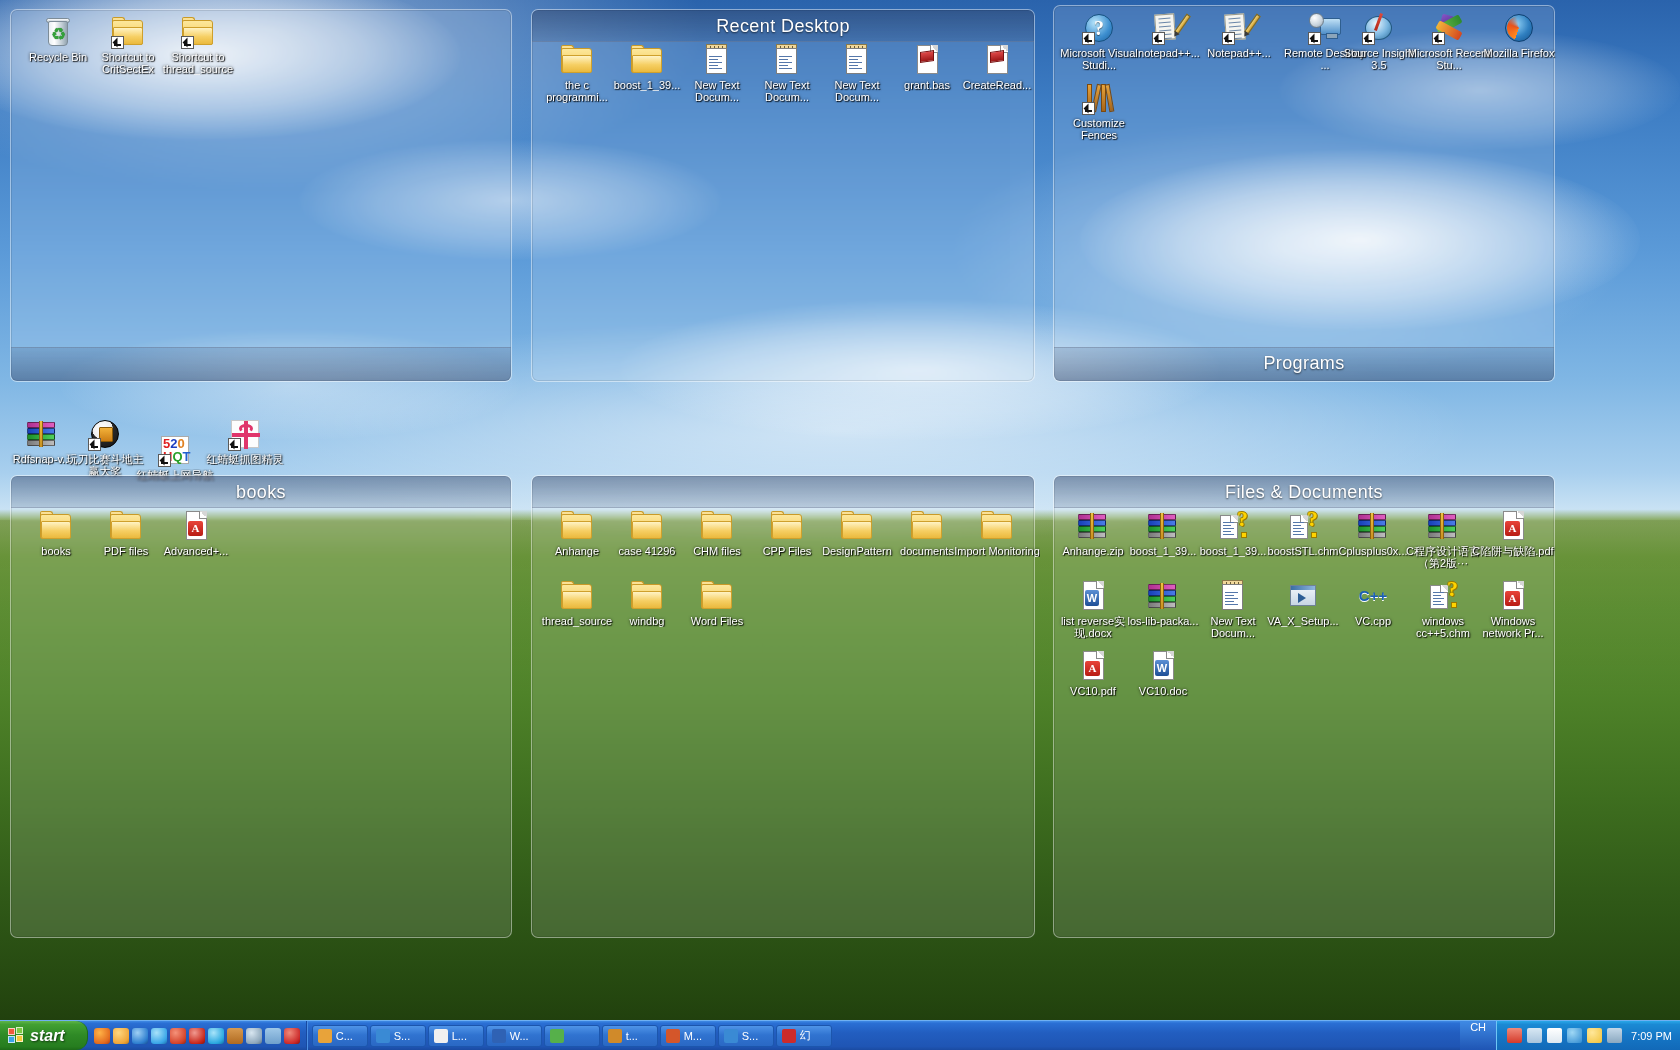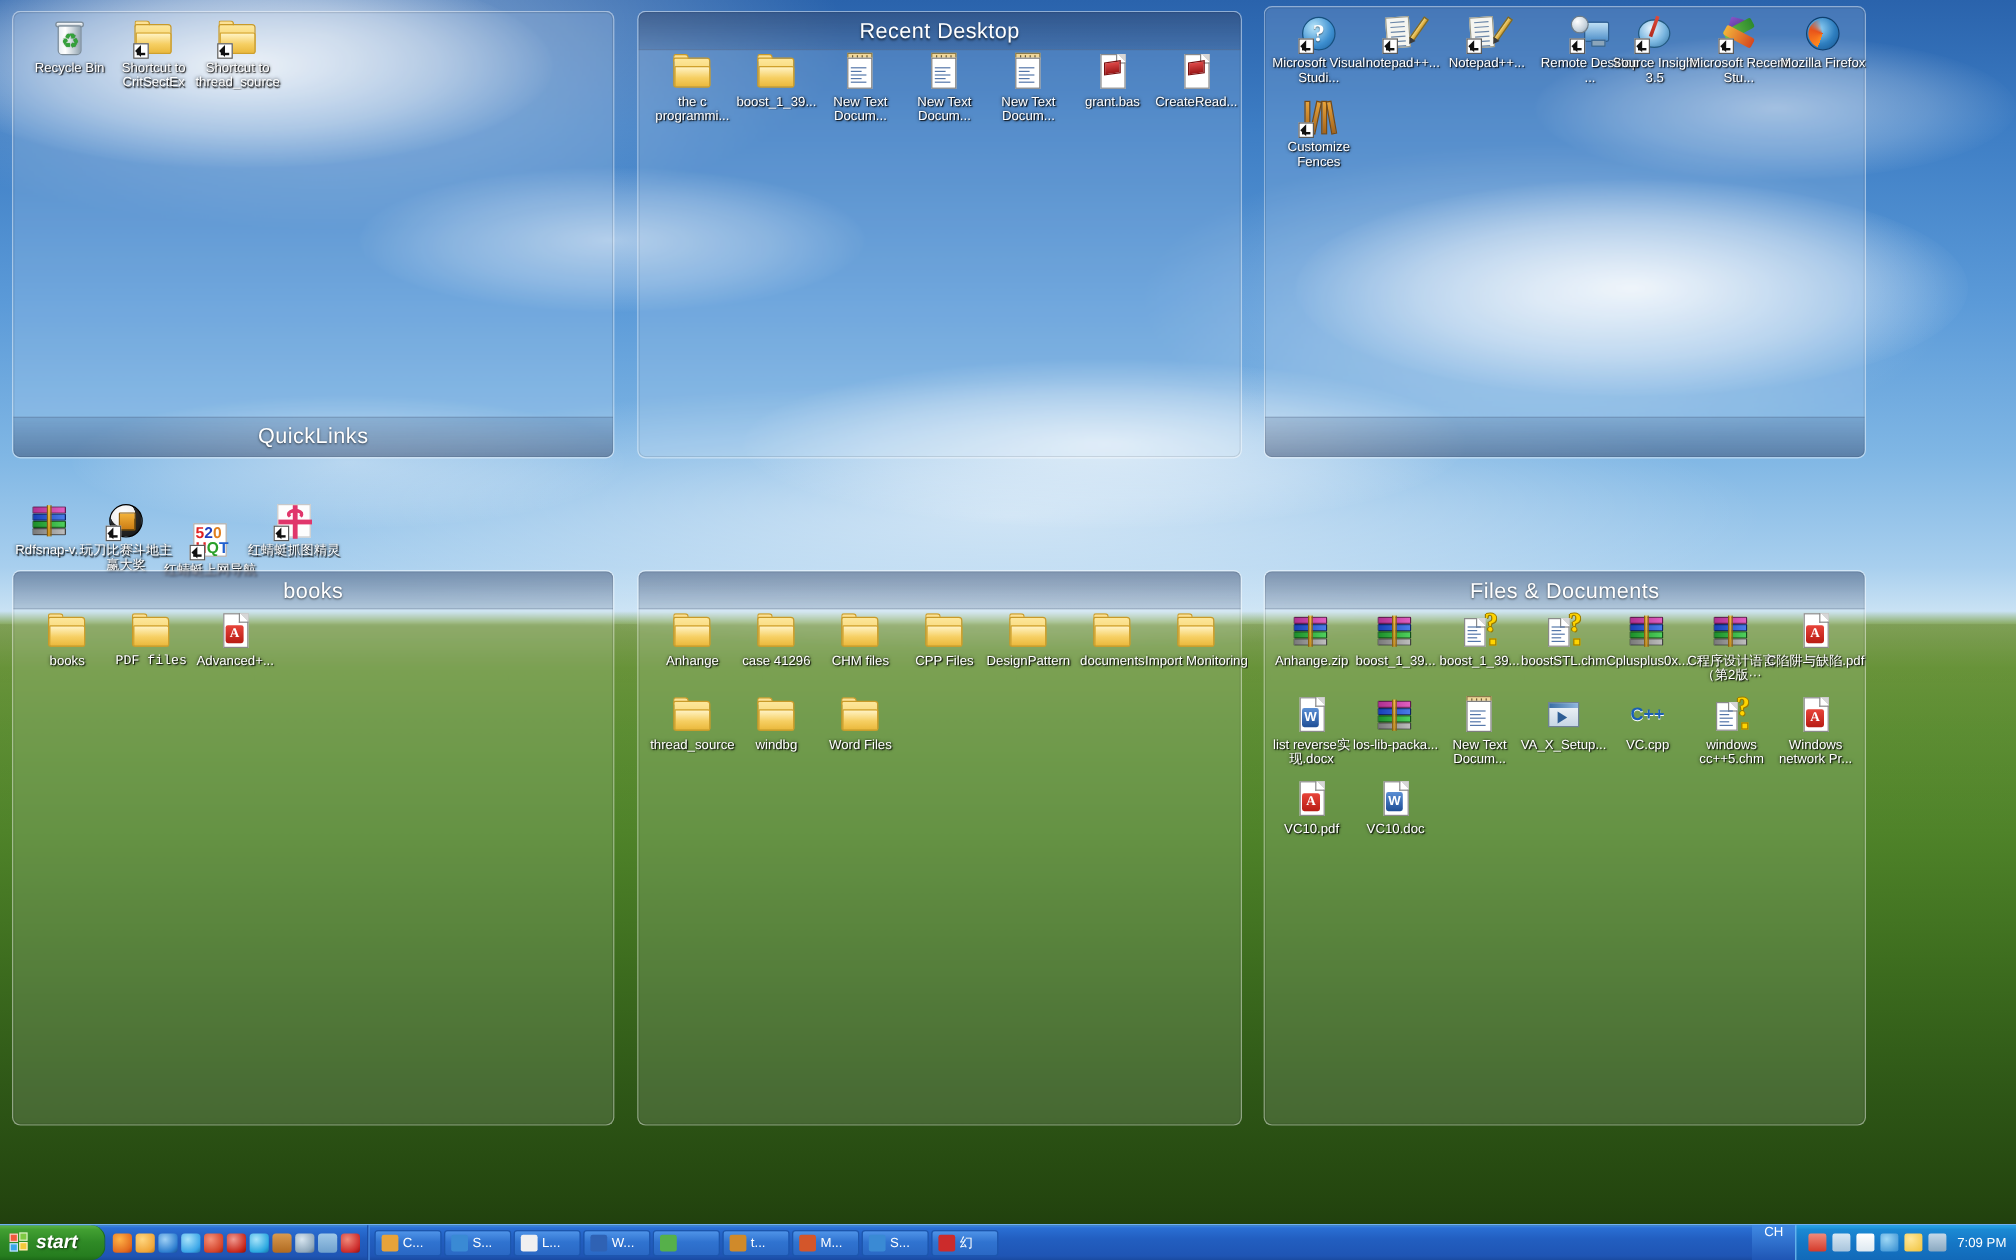--- a/index.html
+++ b/index.html
@@ -432,21 +432,20 @@
   <div class="cloud" style="left:-60px; top:-30px; width:520px; height:170px;"></div>
   <div class="cloud" style="left:300px; top:140px; width:420px; height:120px; opacity:.6;"></div>
   <div class="cloud" style="left:1080px; top:150px; width:560px; height:180px;"></div>
   <div class="cloud" style="left:620px; top:300px; width:600px; height:140px; opacity:.75;"></div>
   <div class="cloud" style="left:60px; top:330px; width:460px; height:110px; opacity:.5;"></div>
   <div class="cloud" style="left:1280px; top:30px; width:400px; height:120px; opacity:.55;"></div>
   <div class="grassband" style="top:520px; height:180px;"></div>
 
   <div class="fence" style="left:10px; top:9px; width:502px; height:373px;">
     <div class="fence-footer"></div>
-    <div class="fence-title bottom">QuickLinks</div>
     <div class="icon-grid">
 
       <div class="dicon" style="left:4px; top:6px;">
         <div class="glyph">
           <div class="ic-bin">
               <div class="lid"></div>
               <div class="can"></div>
               <div class="rec">♻</div>
             </div>
         </div>
@@ -587,20 +586,21 @@
             <div class="red"></div>
         </div>
         <div class="lbl">CreateRead...</div>
       </div>
 
     </div>
   </div>
 
   <div class="fence" style="left:1053px; top:5px; width:502px; height:377px;">
     <div class="fence-footer"></div>
+    <div class="fence-title bottom">Programs</div>
     <div class="icon-grid">
 
       <div class="dicon" style="left:2px; top:6px;">
         <div class="glyph ic-vs">
           <div class="circle"></div>
             <div class="qm">?</div>
           <div class="shortcut-arrow"></div>
         </div>
         <div class="lbl">Microsoft Visual Studi...</div>
       </div>
@@ -744,21 +744,21 @@
         <div class="glyph">
           <div class="ic-folder">
               <div class="tab"></div>
               <div class="back"></div>
               <div class="front"></div>
             </div>
         </div>
         <div class="lbl">books</div>
       </div>
 
-      <div class="dicon" style="left:72px; top:34px;font-family:Liberation Mono, monospace;">
+      <div class="dicon" style="left:72px; top:34px;">
         <div class="glyph">
           <div class="ic-folder">
               <div class="tab"></div>
               <div class="back"></div>
               <div class="front"></div>
             </div>
         </div>
         <div class="lbl">PDF files</div>
       </div>
 

